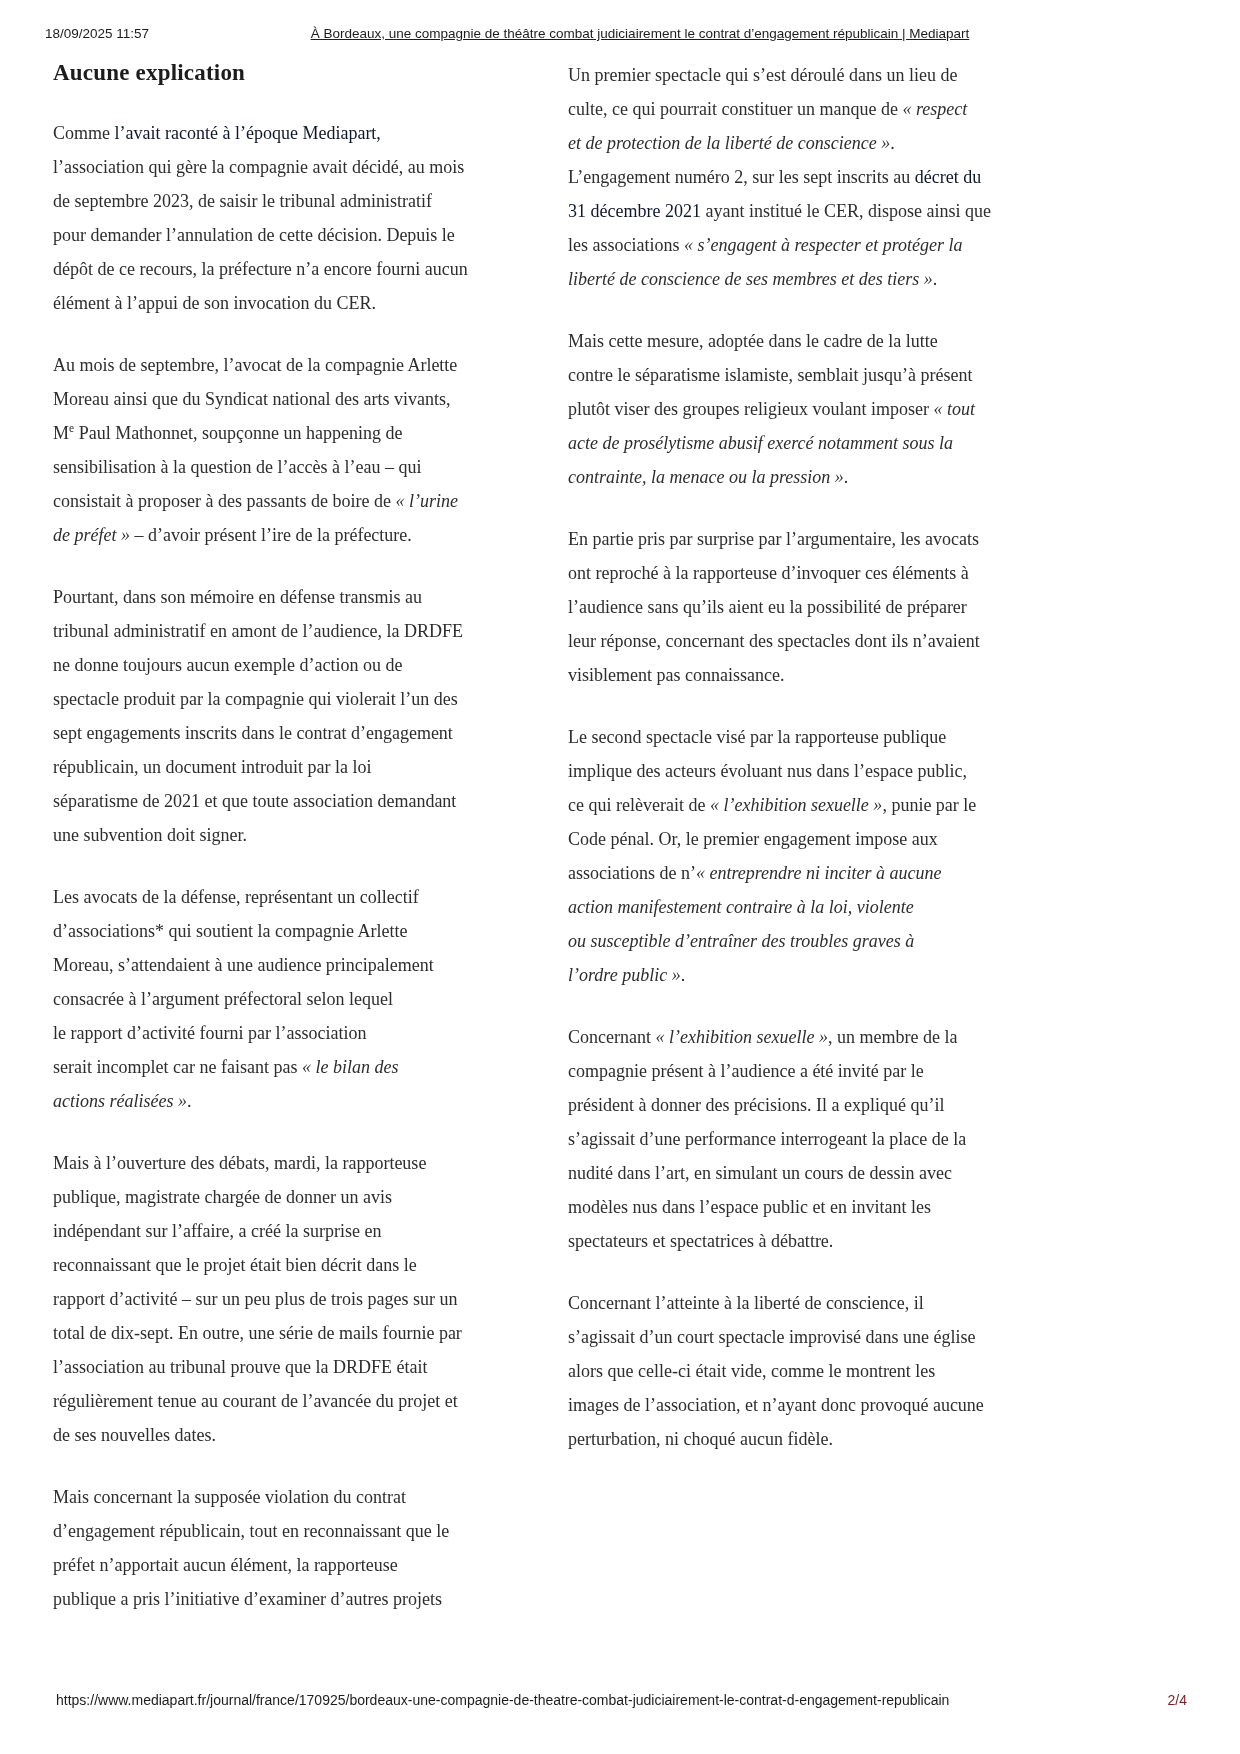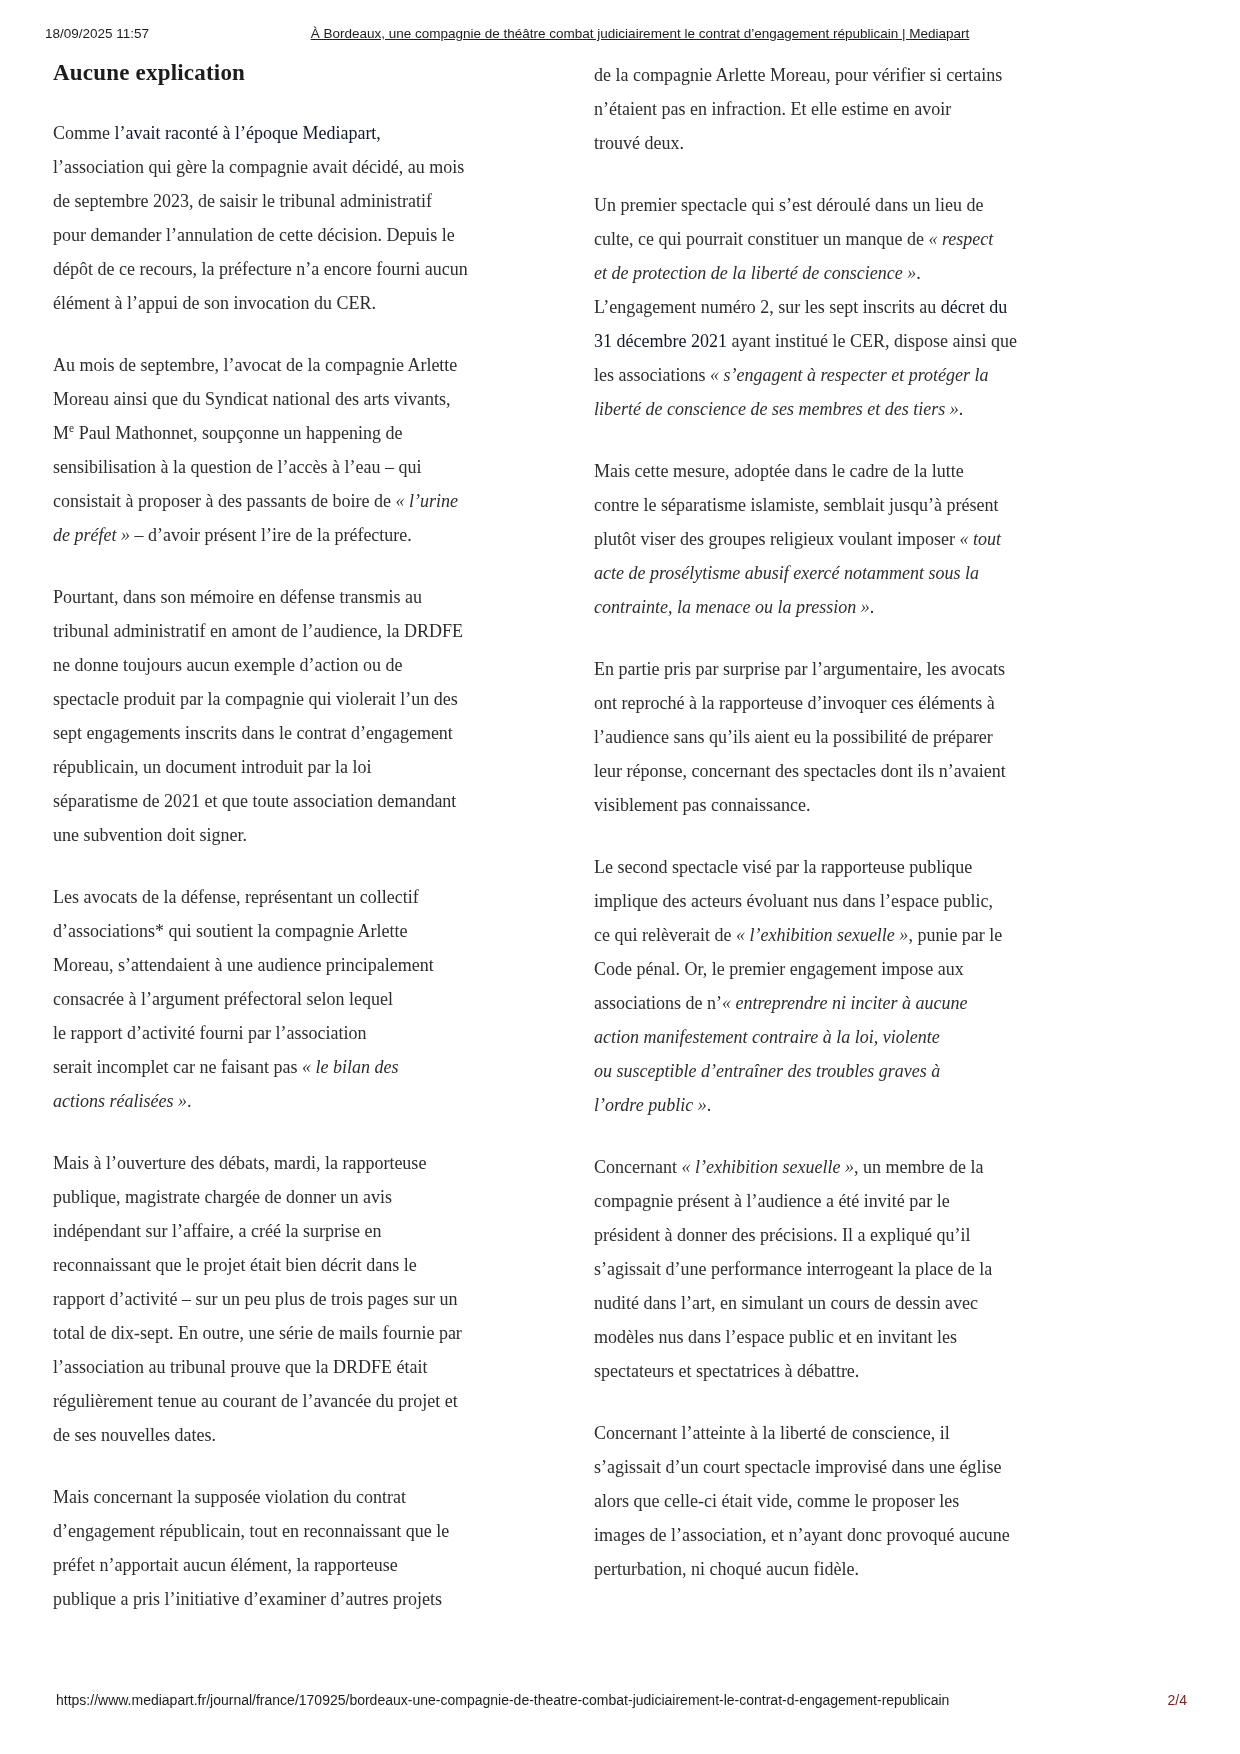--- a/index.html
+++ b/index.html
@@ -29,21 +29,21 @@
     color: #1d1d1d;
     white-space: nowrap;
     overflow: hidden;
     text-decoration: underline;
   }
   .columns {
     position: absolute;
     top: 58px; left: 53px;
     width: 1030px;
     display: flex;
-    gap: 51px;
+    gap: 25px;
     align-items: flex-start;
   }
   .col { flex: 0 0 490px; width: 490px; }
   .heading {
     font-weight: 700;
     font-size: 23px;
     line-height: 30px;
     color: #1c1c1c;
     margin: 0 0 28px 0;
     letter-spacing: 0.2px;
@@ -141,23 +141,20 @@
       <div>
           <p class="para"><span>Mais concernant la supposée violation du contrat
 d’engagement républicain, tout en reconnaissant que le
 préfet n’apportait aucun élément, la rapporteuse
 publique a pris l’initiative d’examiner d’autres projets</span></p>
         </div>
     </div>
 
     <div class="col">
       <div>
-          <p class="para"><span>de la compagnie Arlette Moreau, pour vérifier si certains
-n’étaient pas en infraction. Et elle estime en avoir
-trouvé deux.</span></p>
           <p class="para"><span>Un premier spectacle qui s’est déroulé dans un lieu de
 culte, ce qui pourrait constituer un manque de </span><span class="run-italic">« respect
 et de protection de la liberté de conscience »</span><span>.
 L’engagement numéro 2, sur les sept inscrits au </span><span class="run-link">décret du
 31 décembre 2021</span><span> ayant institué le CER, dispose ainsi que
 les associations </span><span class="run-italic">« s’engagent à respecter et protéger la
 liberté de conscience de ses membres et des tiers »</span><span>.</span></p>
           <p class="para"><span>Mais cette mesure, adoptée dans le cadre de la lutte
 contre le séparatisme islamiste, semblait jusqu’à présent
 plutôt viser des groupes religieux voulant imposer </span><span class="run-italic">« tout
@@ -178,21 +175,21 @@
 l’ordre public »</span><span>.</span></p>
           <p class="para"><span>Concernant </span><span class="run-italic">« l’exhibition sexuelle »</span><span>, un membre de la
 compagnie présent à l’audience a été invité par le
 président à donner des précisions. Il a expliqué qu’il
 s’agissait d’une performance interrogeant la place de la
 nudité dans l’art, en simulant un cours de dessin avec
 modèles nus dans l’espace public et en invitant les
 spectateurs et spectatrices à débattre.</span></p>
           <p class="para"><span>Concernant l’atteinte à la liberté de conscience, il
 s’agissait d’un court spectacle improvisé dans une église
-alors que celle-ci était vide, comme le proposer les
+alors que celle-ci était vide, comme le montrent les
 images de l’association, et n’ayant donc provoqué aucune
 perturbation, ni choqué aucun fidèle.</span></p>
         </div>
     </div>
 
   </div>
 
   <div class="print-footer-url">https://www.mediapart.fr/journal/france/170925/bordeaux-une-compagnie-de-theatre-combat-judiciairement-le-contrat-d-engagement-republicain</div>
 
   <div class="print-footer-page">2/4</div>

